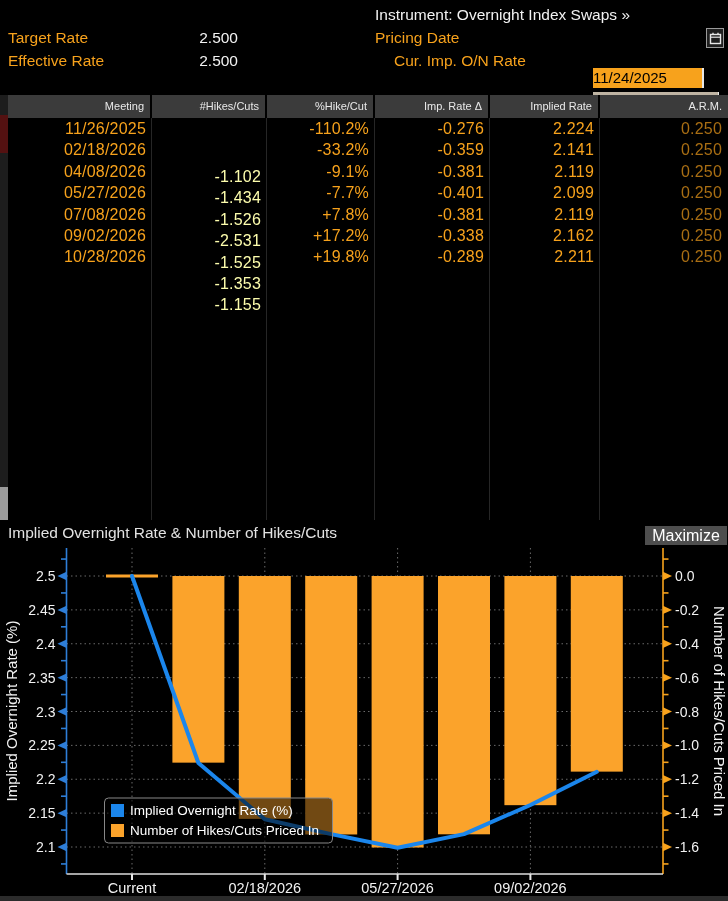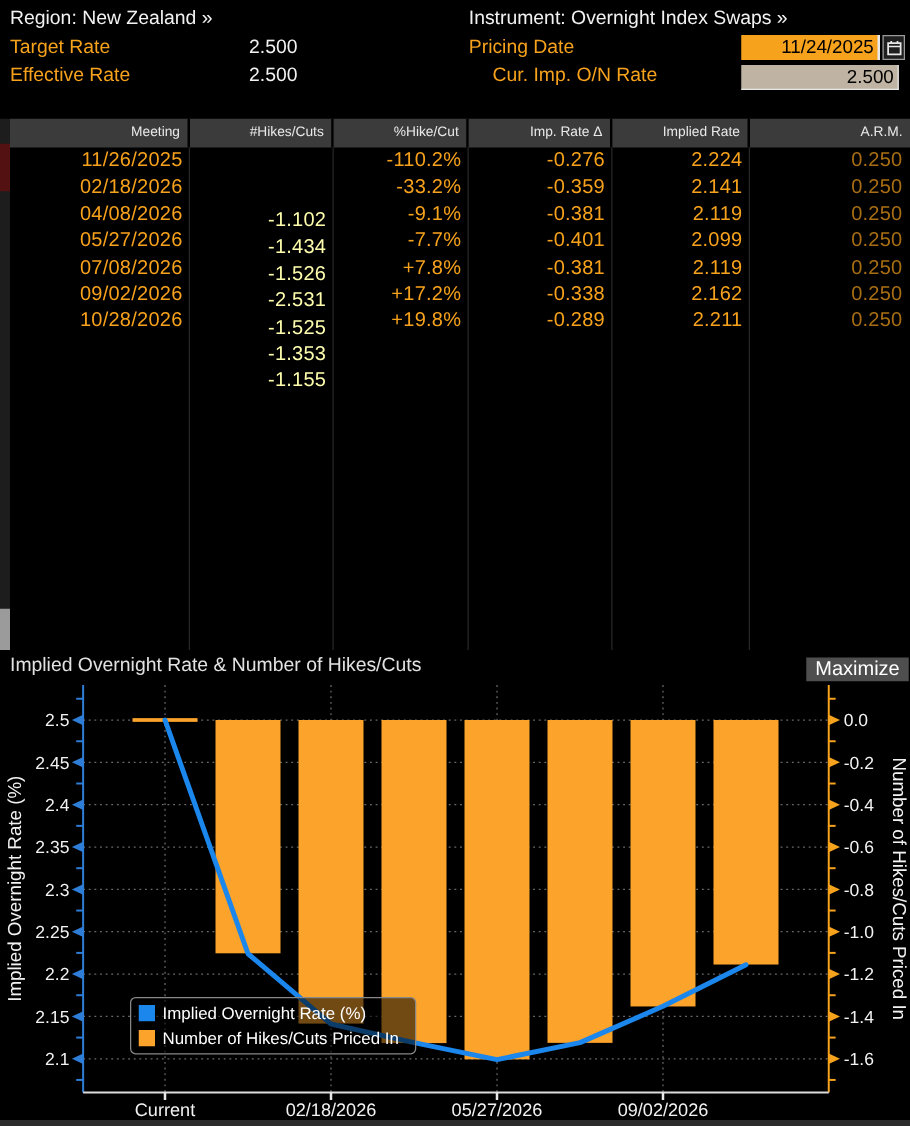--- a/index.html
+++ b/index.html
@@ -10,22 +10,22 @@
   html,body{margin:0;padding:0;}
   body{
     width:728px;height:901px;background:#000;position:relative;overflow:hidden;
     font-family:"Liberation Sans",sans-serif;color:var(--white);
   }
   .abs{position:absolute;}
   .lbl{font-size:15.5px;white-space:nowrap;}
   .org{color:var(--orange);}
   .wht{color:var(--white);}
   .val{width:88px;text-align:right;}
-  .field{height:20px;font-size:15px;color:#000;text-align:right;line-height:20px;
-         padding-right:3px;box-sizing:border-box;white-space:nowrap;}
+  .field{height:20px;font-size:15px;color:#000;line-height:20px;
+         padding-right:3px;box-sizing:border-box;white-space:nowrap;margin-top:40px;}
   .field-date{background:var(--orange);border-right:2px solid #e8e8e8;}
   .field-tan{background:var(--tan);border-right:1px solid #e8e8e8;border-bottom:1px solid #e8e8e8;}
   .calbtn{background:#1f1f1f;border:1px solid #9a9a9a;box-sizing:border-box;
           display:flex;align-items:center;justify-content:center;padding:0;}
   
   .tgrid{display:grid;grid-template-columns:144px 115px 108px 115px 110px 128px;}
   .hcell{background:var(--hdrbg);color:#e9e9e9;font-size:11px;height:23px;line-height:23px;
          text-align:right;padding-right:6px;box-sizing:border-box;border-right:2px solid #000;
          white-space:nowrap;}
   .hcell:last-child{border-right:none;}
@@ -41,21 +41,20 @@
   .sb-thumb{background:#9b9b9b;}
   .charttitle{font-size:15.5px;color:#e2e2e2;white-space:nowrap;}
   .maxbtn{width:82px;height:19px;line-height:19px;background:var(--btn);color:#fff;
           font-size:16px;text-align:center;cursor:default;}
   .bstrip{background:#2b2b2b;}
 </style>
 </head>
 <body>
 
 <div class="abs" style="left:0;top:0;width:728px;height:90px;">
-  <span class="abs lbl wht" style="left:8px;top:6px;"><span>Region:</span> <span>New Zealand »</span></span>
   <span class="abs lbl wht" style="left:375px;top:6px;"><span>Instrument:</span> <span>Overnight Index Swaps »</span></span>
 
   <span class="abs lbl org" style="left:8px;top:29px;">Target Rate</span>
   <span class="abs lbl wht val" style="left:150px;top:29px;">2.500</span>
   <span class="abs lbl org" style="left:375px;top:29px;">Pricing Date</span>
   <div class="abs field field-date" style="left:593px;top:28px;width:111px;">11/24/2025</div>
   <div class="abs calbtn" style="left:706px;top:28px;width:18px;height:20px;">
     <svg width="13" height="13" viewBox="0 0 13 13">
       <rect x="1.5" y="2.5" width="10" height="9" fill="none" stroke="#e8e8e8" stroke-width="1.4"></rect>
       <line x1="1.5" y1="5.2" x2="11.5" y2="5.2" stroke="#e8e8e8" stroke-width="1.2"></line>

